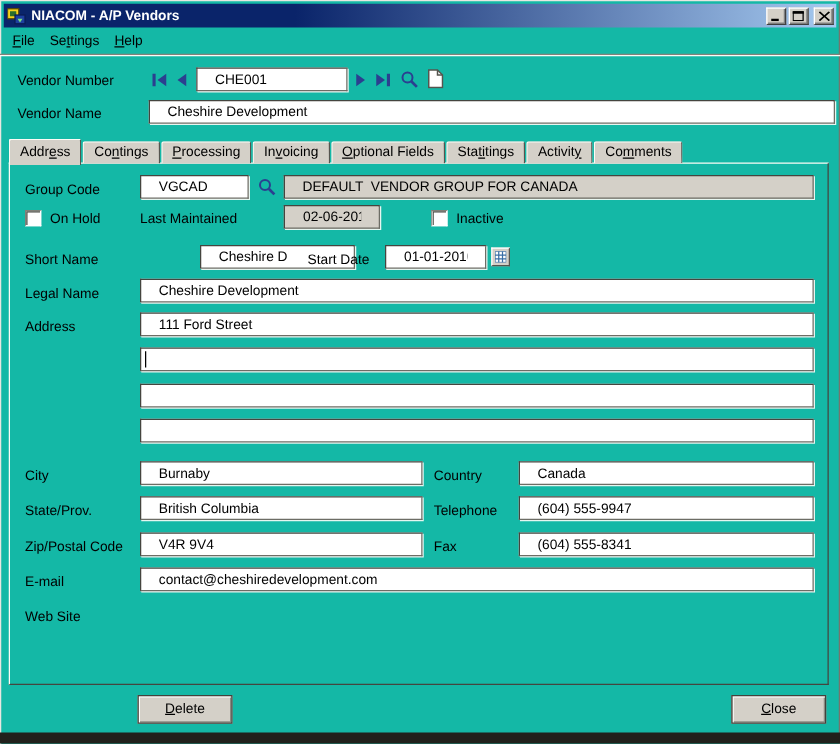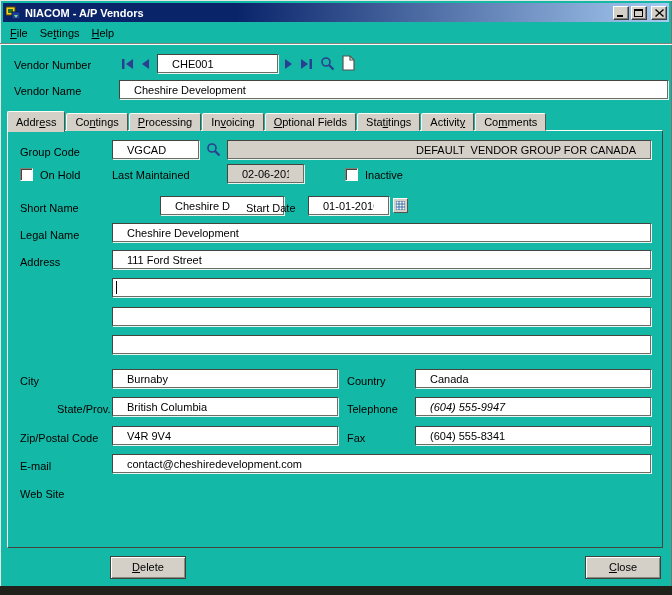--- a/index.html
+++ b/index.html
@@ -167,21 +167,21 @@
   <div class="panel"></div>
 
   <span class="lbl" style="left:20px;top:146px;">Group Code</span>
   <input class="field" style="left: 112px; top: 140px; width: 87px;" value="VGCAD">
   <button class="icon-btn" style="left:206px;top:142px;">
     <svg width="15" height="15" viewBox="0 0 15 15">
         <circle cx="6" cy="6" r="4" fill="none" stroke="#2b3f90" stroke-width="1.6"></circle>
         <line x1="9" y1="9" x2="13.5" y2="13.5" stroke="#2b3f90" stroke-width="2.2"></line>
       </svg>
   </button>
-  <input class="field ro" readonly="" tabindex="-1" style="left: 227px; top: 140px; width: 424px; text-align: right;" value="DEFAULT  VENDOR GROUP FOR CANADA">
+  <input class="field ro" readonly="" tabindex="-1" style="left: 227px; top: 140px; width: 424px;" value="DEFAULT  VENDOR GROUP FOR CANADA">
 
   <span class="checkbox" style="left:20px;top:168px;"></span>
   <span class="lbl" style="left:40px;top:169px;">On Hold</span>
   <span class="lbl" style="left:112px;top:169px;">Last Maintained</span>
   <input class="field ro" readonly="" tabindex="-1" style="left: 227px; top: 164px; width: 77px;" value="02-06-2014">
   <span class="checkbox" style="left:345px;top:168px;"></span>
   <span class="lbl" style="left:365px;top:169px;">Inactive</span>
 
   <span class="lbl" style="left:20px;top:202px;">Short Name</span>
   <input class="field" style="left: 112px; top: 196px; width: 124px; margin-left: 48px;" value="Cheshire D">
@@ -205,24 +205,24 @@
   <input class="field" style="left: 112px; top: 278px; width: 539px;" value="">
   <span class="caret" style="left:116px;top:281px;"></span>
   <input class="field" style="left: 112px; top: 307px; width: 539px;" value="">
   <input class="field" style="left: 112px; top: 335px; width: 539px;" value="">
 
   <span class="lbl" style="left:20px;top:375px;">City</span>
   <input class="field" style="left: 112px; top: 369px; width: 226px;" value="Burnaby">
   <span class="lbl" style="left:347px;top:375px;">Country</span>
   <input class="field" style="left: 415px; top: 369px; width: 236px;" value="Canada">
 
-  <span class="lbl" style="left:20px;top:403px;margin-left:37px;">State/Prov.</span>
+  <span class="lbl" style="left:20px;top:403px;">State/Prov.</span>
   <input class="field" style="left: 112px; top: 397px; width: 226px;" value="British Columbia">
   <span class="lbl" style="left:347px;top:403px;">Telephone</span>
-  <input class="field" style="left: 415px; top: 397px; width: 236px; font-style: italic;" value="(604) 555-9947">
+  <input class="field" style="left: 415px; top: 397px; width: 236px;" value="(604) 555-9947">
 
   <span class="lbl" style="left:20px;top:432px;">Zip/Postal Code</span>
   <input class="field" style="left: 112px; top: 426px; width: 226px;" value="V4R 9V4">
   <span class="lbl" style="left:347px;top:432px;">Fax</span>
   <input class="field" style="left: 415px; top: 426px; width: 236px;" value="(604) 555-8341">
 
   <span class="lbl" style="left:20px;top:460px;">E-mail</span>
   <input class="field" style="left: 112px; top: 454px; width: 539px;" value="contact@cheshiredevelopment.com">
   <span class="lbl" style="left:20px;top:488px;">Web Site</span>
 

